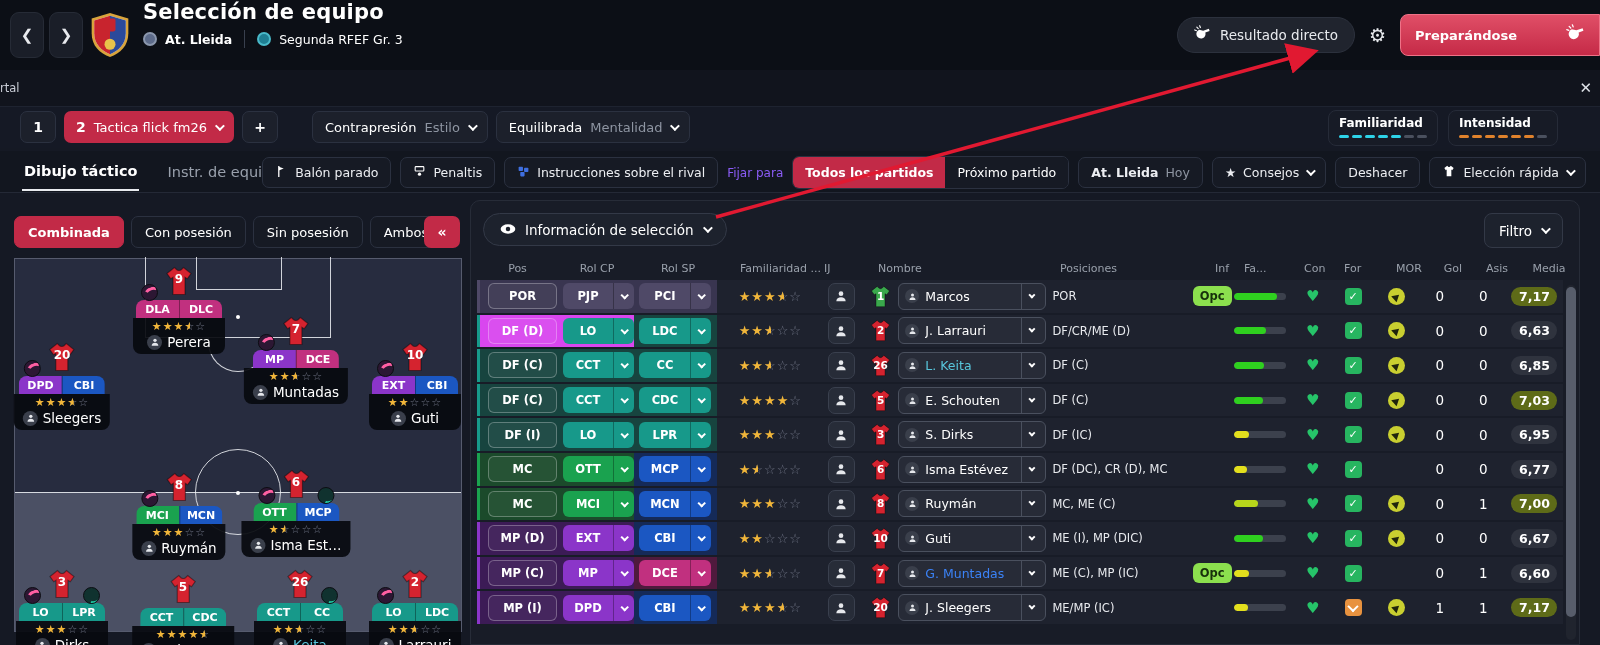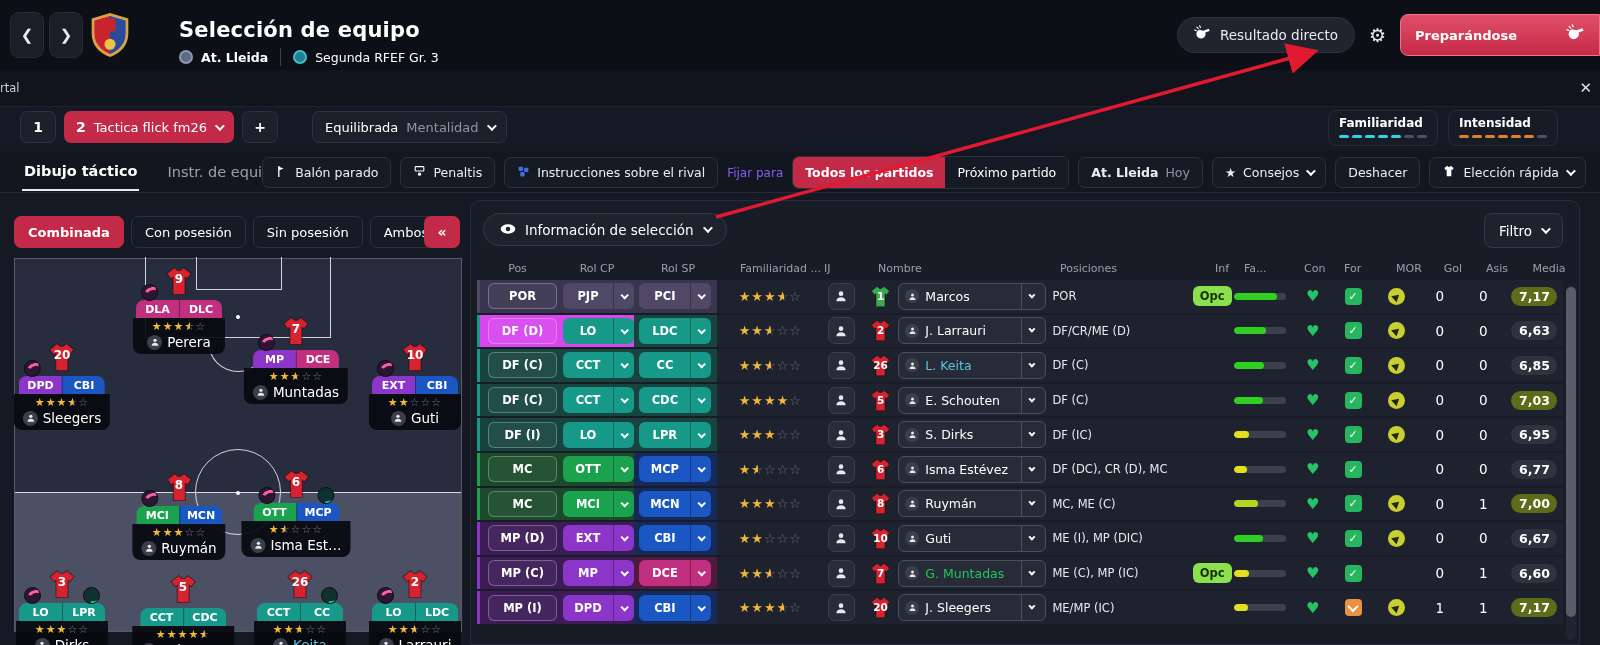--- a/index.html
+++ b/index.html
@@ -5,21 +5,21 @@
   * { margin:0; padding:0; box-sizing:border-box; }
   body { background:#000; font-family:"DejaVu Sans", sans-serif; }
   #app { position:relative; width:1600px; height:645px; background:#151924; overflow:hidden; color:#fff; }
 
   
   .topbar { position:absolute; top:0; left:0; width:1600px; height:70px; background:#0c0f16; }
   .navbtns { position:absolute; left:10px; top:12px; display:flex; gap:5px; }
   .navbtn { width:34px; height:46px; background:#1a1e28; border:1px solid #262b36; border-radius:9px;
             color:#e8eaee; font-size:15px; display:flex; align-items:center; justify-content:center; cursor:pointer; }
   .clubbadge { position:absolute; left:88px; top:11px; }
-  .titleblock { position:absolute; left:143px; top:18px;margin-left:36px; }
+  .titleblock { position:absolute; left:143px; top:0; }
   .pagetitle { font-size:21px; font-weight:bold; letter-spacing:.2px; }
   .subline { display:flex; align-items:center; gap:8px; margin-top:6px; font-size:12.5px; }
   .minidot { width:14px; height:14px; border-radius:50%; background:#5d6b8a; border:2px solid #8b97ad; display:inline-block; }
   .minidot.teal { background:#1f7f93; border-color:#49b9c9; }
   .subdiv { width:1px; height:18px; background:#39404e; margin:0 4px; }
   .clubname { font-weight:bold; }
   .topright { position:absolute; right:0; top:0; height:70px; display:flex; align-items:center; }
   .livebtn { height:36px; background:#20242e; border:1px solid #2c313d; border-radius:18px;
              display:flex; align-items:center; gap:9px; padding:0 16px; font-size:13.5px; color:#e8eaee; cursor:pointer; }
   .gear { margin:0 14px; font-size:19px; color:#e8eaee; cursor:pointer; }
@@ -229,20 +229,25 @@
     <div class="inner">
       <div class="slotbtn">1</div>
       <div class="tacticdd">
         <b>2</b>
         <span>Tactica flick fm26</span>
         <span class="chev"></span>
       </div>
       <div class="slotbtn">+</div>
       <div style="width:18px"></div>
       <div class="styledd">
+        <span>Contrapresión</span>
+        <span class="ddsub">Estilo</span>
+        <span class="chev"></span>
+      </div>
+      <div class="styledd">
         <span>Equilibrada</span>
         <span class="ddsub">Mentalidad</span>
         <span class="chev"></span>
       </div>
     </div>
     <div class="meters">
       <div class="meter">
         <div class="mlabel">Familiaridad</div>
         <div class="segs" id="fam-segs">
             <span class="seg" style="background: rgb(46, 211, 232);"></span>
@@ -1201,21 +1206,21 @@
             </svg>
             <span class="jernum">7</span>
           </div>
      <div class="namedd">
        <span class="avatar" style="width:14px;height:14px">
               <svg width="9" height="9" viewBox="0 0 24 24" fill="#e6e8ec">
                 <circle cx="12" cy="8" r="4"></circle>
                 <path d="M4 21c0-4.4 3.6-7 8-7s8 2.6 8 7z"></path>
               </svg>
             </span>
-       <span class="nm" style="color:#22c55e">G. Muntadas</span>
+       <span class="nm" style="color:#3b82f6">G. Muntadas</span>
        <span class="nc">
               <span class="chev"></span>
             </span>
      </div>
      <div class="posicell">ME (C), MP (IC)</div>
      <div class="infcell">
             <span class="opc">Opc</span>
           </div>
      <div class="facell">
             <div class="fabar">

